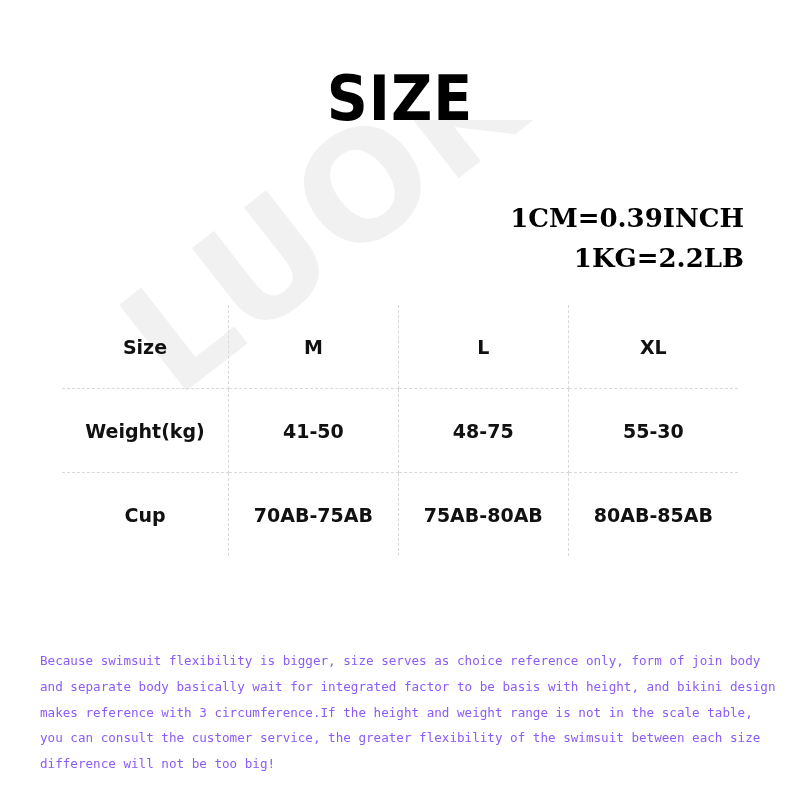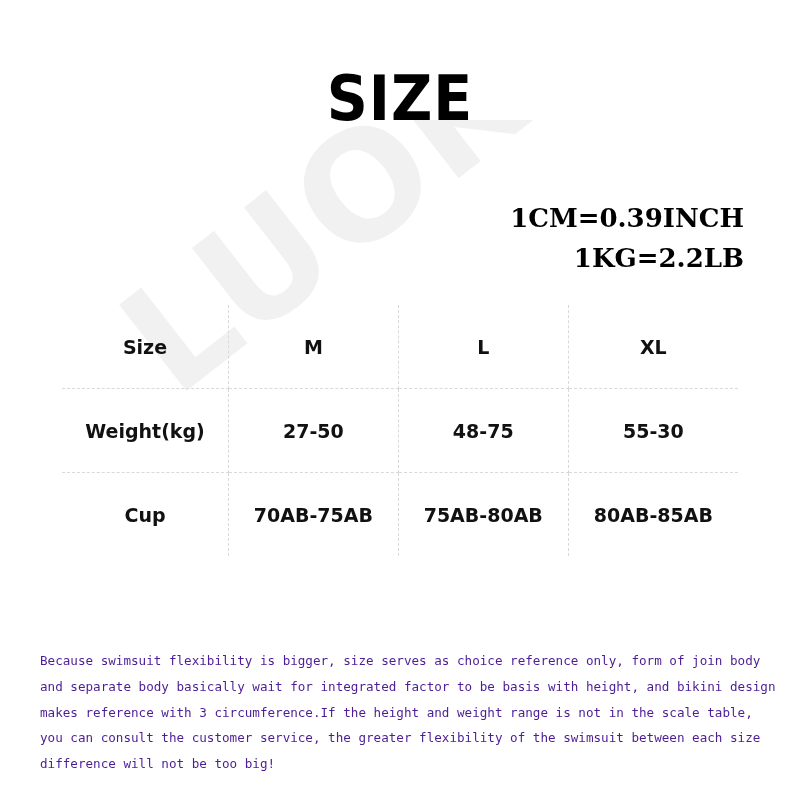--- a/index.html
+++ b/index.html
@@ -115,21 +115,21 @@
 
   
   .footnote {
     position: absolute;
     left: 40px;
     top: 648px;
     width: 736px;
     font-family: "DejaVu Sans Mono", monospace;
     font-size: 12.6px;
     line-height: 2.05;
-    color: #4c1d95;
+    color: #8b5cf6;
     text-align: left;
   }
 </style>
 </head>
 <body>
 
 <div class="page">
 
   <div class="watermark">
     <div class="watermark-text">LUOKE</div>
@@ -145,21 +145,21 @@
   <table class="size-table">
     <tbody>
       <tr>
         <td class="rowhead">Size</td>
         <td>M</td>
         <td>L</td>
         <td>XL</td>
       </tr>
       <tr>
         <td class="rowhead">Weight(kg)</td>
-        <td>27-50</td>
+        <td>41-50</td>
         <td>48-75</td>
         <td>55-30</td>
       </tr>
       <tr>
         <td class="rowhead">Cup</td>
         <td>70AB-75AB</td>
         <td>75AB-80AB</td>
         <td>80AB-85AB</td>
       </tr>
     </tbody>

